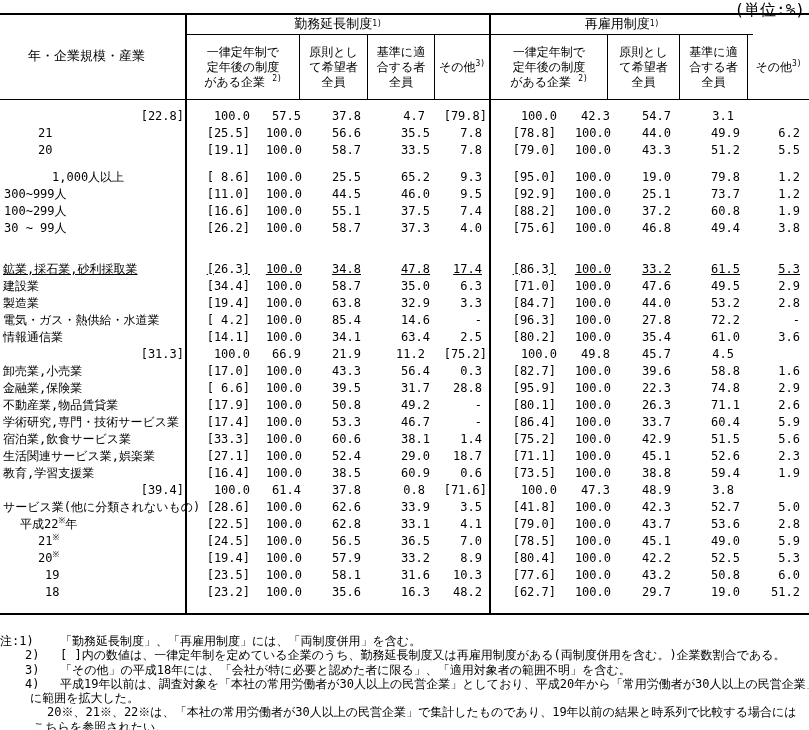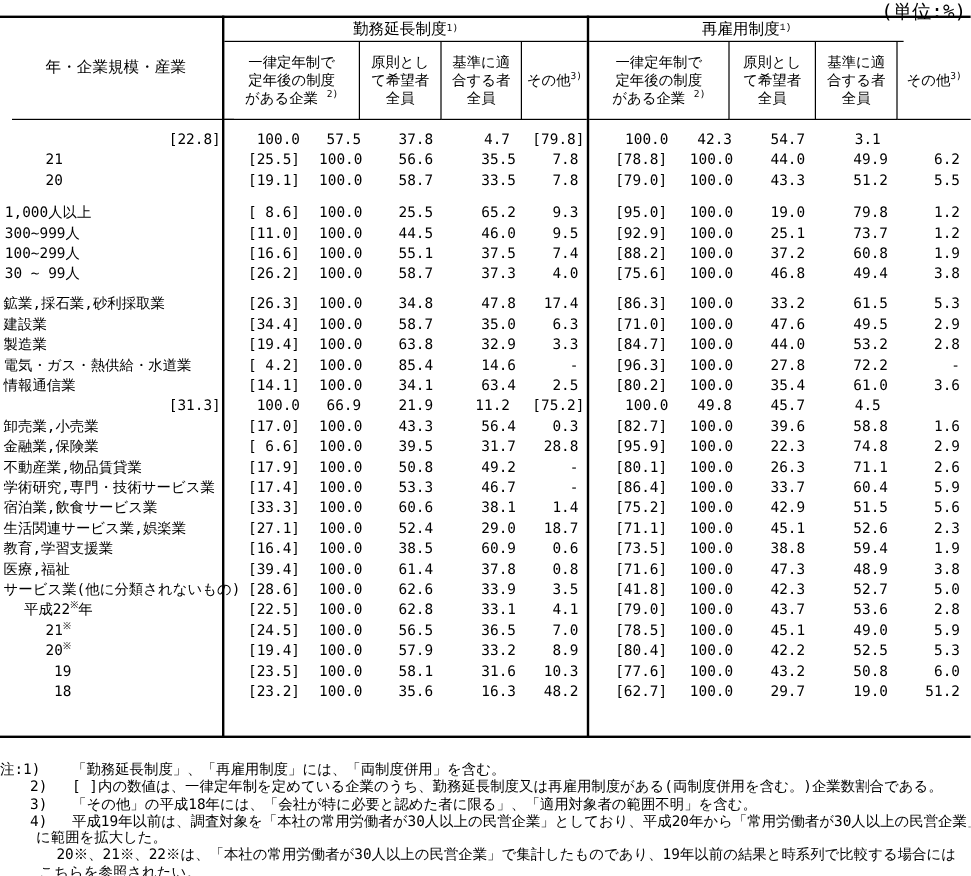--- a/index.html
+++ b/index.html
@@ -5,26 +5,26 @@
   html,body{margin:0;padding:0;background:#fff;}
   .page{position:relative;width:809px;height:730px;background:#fff;color:#000;
         font-family:"DejaVu Sans Mono","Liberation Mono",monospace;}
   .unit{position:absolute;top:0;right:4px;font-size:16px;letter-spacing:0;}
   .tbl{position:absolute;top:13px;left:0;width:809px;height:602px;box-sizing:border-box;
        border-top:2px solid #000;border-bottom:2px solid #000;}
   .vline{position:absolute;top:13px;height:602px;background:#000;}
   .v1{left:185px;width:2px;}
   .v2{left:489px;width:2px;}
   .hcell{position:absolute;box-sizing:border-box;font-size:12px;}
-  .hlabel{left:10px;top:13px;width:185px;height:87px;border-bottom:1px solid #000;
+  .hlabel{left:0;top:13px;width:185px;height:87px;border-bottom:1px solid #000;
           display:flex;align-items:center;padding-left:28px;font-size:13px;}
   .hgroup{top:13px;height:22px;border-bottom:1px solid #000;display:flex;
           align-items:center;justify-content:center;font-size:13px;}
   .hg1{left:187px;width:302px;}
-  .hg2{left:491px;width:262px;font-family:Liberation Mono, monospace;}
+  .hg2{left:491px;width:262px;}
   .hsub{top:35px;height:65px;border-bottom:1px solid #000;display:flex;
         align-items:center;justify-content:center;text-align:center;line-height:15px;}
   .hsub .st{white-space:pre-line;text-align:center;}
   .hs1{left:187px;width:113px;border-right:1px solid #000;}
   .hs2{left:300px;width:68px;border-right:1px solid #000;}
   .hs3{left:368px;width:67px;border-right:1px solid #000;}
   .hs4{left:435px;width:54px;}
   .hs5{left:491px;width:117px;border-right:1px solid #000;}
   .hs6{left:608px;width:72px;border-right:1px solid #000;}
   .hs7{left:680px;width:68px;border-right:1px solid #000;}
@@ -136,21 +136,21 @@
         <div class="cell num ln3">58.7</div>
         <div class="cell num ln4">33.5</div>
         <div class="cell num ln5">7.8</div>
         <div class="cell num rb">[<span class="bnum">79.0</span>]</div>
         <div class="cell num rt">100.0</div>
         <div class="cell num rn3">43.3</div>
         <div class="cell num rn4">51.2</div>
         <div class="cell num rn5">5.5</div>
       </div>
       <div class="row" style="margin-top: 10px;">
-        <div class="cell lab" style="padding-left: 4px;">1,000人以上</div>
+        <div class="cell lab" style="padding-left: 4px; margin-left: 48px;">1,000人以上</div>
         <div class="cell num lb">[<span class="bnum">8.6</span>]</div>
         <div class="cell num lt">100.0</div>
         <div class="cell num ln3">25.5</div>
         <div class="cell num ln4">65.2</div>
         <div class="cell num ln5">9.3</div>
         <div class="cell num rb">[<span class="bnum">95.0</span>]</div>
         <div class="cell num rt">100.0</div>
         <div class="cell num rn3">19.0</div>
         <div class="cell num rn4">79.8</div>
         <div class="cell num rn5">1.2</div>
@@ -187,21 +187,21 @@
         <div class="cell num lt">100.0</div>
         <div class="cell num ln3">58.7</div>
         <div class="cell num ln4">37.3</div>
         <div class="cell num ln5">4.0</div>
         <div class="cell num rb">[<span class="bnum">75.6</span>]</div>
         <div class="cell num rt">100.0</div>
         <div class="cell num rn3">46.8</div>
         <div class="cell num rn4">49.4</div>
         <div class="cell num rn5">3.8</div>
       </div>
-      <div class="row" style="margin-top: 8px;">
+      <div class="row" style="margin-top: 24px; text-decoration: underline;">
         <div class="cell lab" style="padding-left: 3px;">鉱業,採石業,砂利採取業</div>
         <div class="cell num lb">[<span class="bnum">26.3</span>]</div>
         <div class="cell num lt">100.0</div>
         <div class="cell num ln3">34.8</div>
         <div class="cell num ln4">47.8</div>
         <div class="cell num ln5">17.4</div>
         <div class="cell num rb">[<span class="bnum">86.3</span>]</div>
         <div class="cell num rt">100.0</div>
         <div class="cell num rn3">33.2</div>
         <div class="cell num rn4">61.5</div>
@@ -356,21 +356,20 @@
         <div class="cell num ln3">38.5</div>
         <div class="cell num ln4">60.9</div>
         <div class="cell num ln5">0.6</div>
         <div class="cell num rb">[<span class="bnum">73.5</span>]</div>
         <div class="cell num rt">100.0</div>
         <div class="cell num rn3">38.8</div>
         <div class="cell num rn4">59.4</div>
         <div class="cell num rn5">1.9</div>
       </div>
       <div class="row">
-        <div class="cell lab" style="padding-left: 3px;">医療,福祉</div>
         <div class="cell num lb">[<span class="bnum">39.4</span>]</div>
         <div class="cell num lt">100.0</div>
         <div class="cell num ln3">61.4</div>
         <div class="cell num ln4">37.8</div>
         <div class="cell num ln5">0.8</div>
         <div class="cell num rb">[<span class="bnum">71.6</span>]</div>
         <div class="cell num rt">100.0</div>
         <div class="cell num rn3">47.3</div>
         <div class="cell num rn4">48.9</div>
         <div class="cell num rn5">3.8</div>

